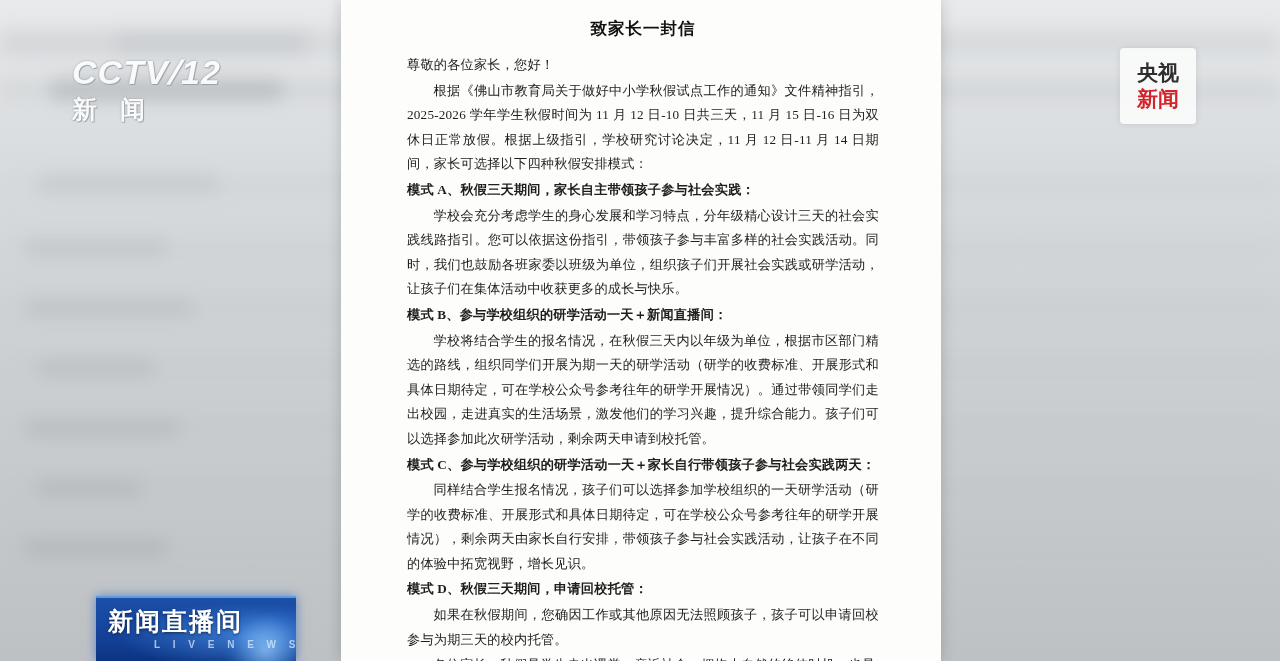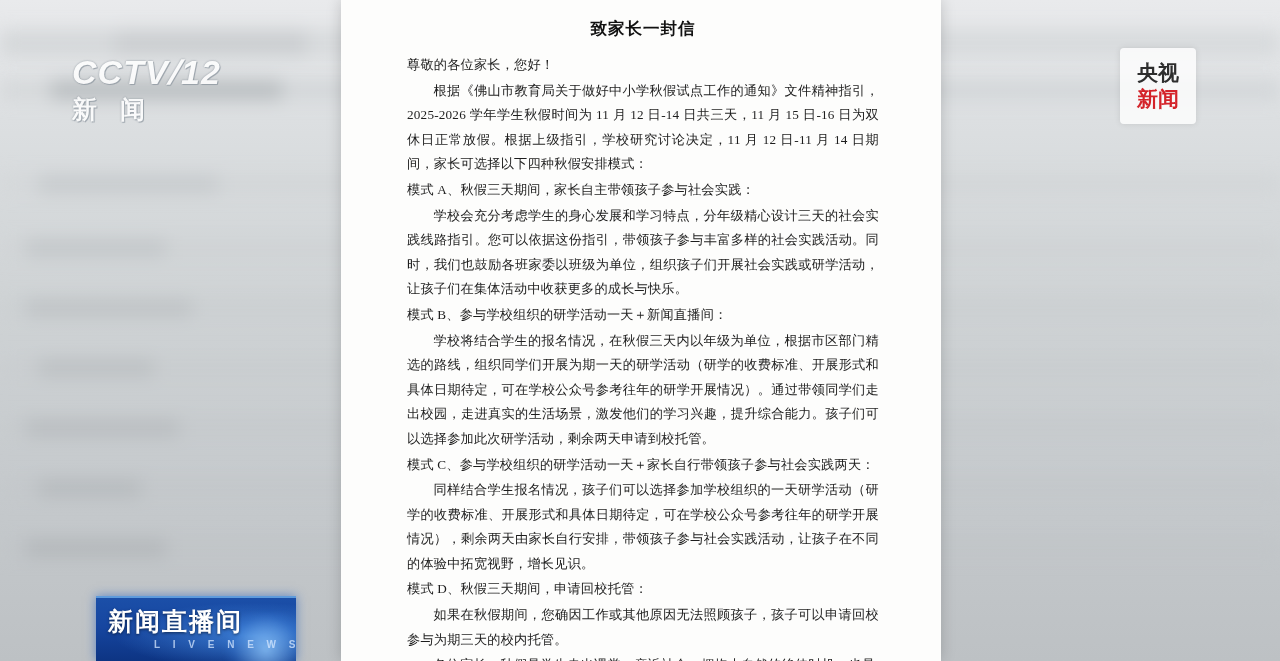--- a/index.html
+++ b/index.html
@@ -68,21 +68,21 @@
   }
   .doc-p {
     margin: 0 0 1px 0;
     font-size: 13.2px;
     line-height: 24.6px;
     text-align: justify;
     color: #1d1d1d;
     letter-spacing: .2px;
   }
   .doc-p.indent { text-indent: 2em; }
-  .doc-p.bold { font-weight: 400; }
+  .doc-p.bold { font-weight: 700; }
 
   
   .cctv-logo {
     position: absolute;
     left: 72px;
     top: 52px;
     width: 190px;
     height: 82px;
     opacity: .88;
   }
@@ -209,21 +209,21 @@
     <div class="bg-blurband bg-b7"></div>
     <div class="bg-blurband bg-b8"></div>
     <div class="bg-blurband bg-b9"></div>
   </div>
 
   <div class="sheet">
     <div class="sheet-inner">
       <div class="doc-title">致家长一封信</div>
 
       <p class="doc-p">尊敬的各位家长，您好！</p>
-      <p class="doc-p indent">根据《佛山市教育局关于做好中小学秋假试点工作的通知》文件精神指引，2025-2026 学年学生秋假时间为 11 月 12 日-14 日共三天，11 月 15 日-16 日为双休日正常放假。根据上级指引，学校研究讨论决定，11 月 12 日-11 月 14 日期间，家长可选择以下四种秋假安排模式：</p>
+      <p class="doc-p indent">根据《佛山市教育局关于做好中小学秋假试点工作的通知》文件精神指引，2025-2026 学年学生秋假时间为 11 月 12 日-10 日共三天，11 月 15 日-16 日为双休日正常放假。根据上级指引，学校研究讨论决定，11 月 12 日-11 月 14 日期间，家长可选择以下四种秋假安排模式：</p>
       <p class="doc-p bold">模式 A、秋假三天期间，家长自主带领孩子参与社会实践：</p>
       <p class="doc-p indent">学校会充分考虑学生的身心发展和学习特点，分年级精心设计三天的社会实践线路指引。您可以依据这份指引，带领孩子参与丰富多样的社会实践活动。同时，我们也鼓励各班家委以班级为单位，组织孩子们开展社会实践或研学活动，让孩子们在集体活动中收获更多的成长与快乐。</p>
       <p class="doc-p bold">模式 B、参与学校组织的研学活动一天＋新闻直播间：</p>
       <p class="doc-p indent">学校将结合学生的报名情况，在秋假三天内以年级为单位，根据市区部门精选的路线，组织同学们开展为期一天的研学活动（研学的收费标准、开展形式和具体日期待定，可在学校公众号参考往年的研学开展情况）。通过带领同学们走出校园，走进真实的生活场景，激发他们的学习兴趣，提升综合能力。孩子们可以选择参加此次研学活动，剩余两天申请到校托管。</p>
       <p class="doc-p bold">模式 C、参与学校组织的研学活动一天＋家长自行带领孩子参与社会实践两天：</p>
       <p class="doc-p indent">同样结合学生报名情况，孩子们可以选择参加学校组织的一天研学活动（研学的收费标准、开展形式和具体日期待定，可在学校公众号参考往年的研学开展情况），剩余两天由家长自行安排，带领孩子参与社会实践活动，让孩子在不同的体验中拓宽视野，增长见识。</p>
       <p class="doc-p bold">模式 D、秋假三天期间，申请回校托管：</p>
       <p class="doc-p indent">如果在秋假期间，您确因工作或其他原因无法照顾孩子，孩子可以申请回校参与为期三天的校内托管。</p>
       <p class="doc-p indent">各位家长，秋假是学生走出课堂、亲近社会、拥抱大自然的绝佳时机，也是</p>
     </div>

